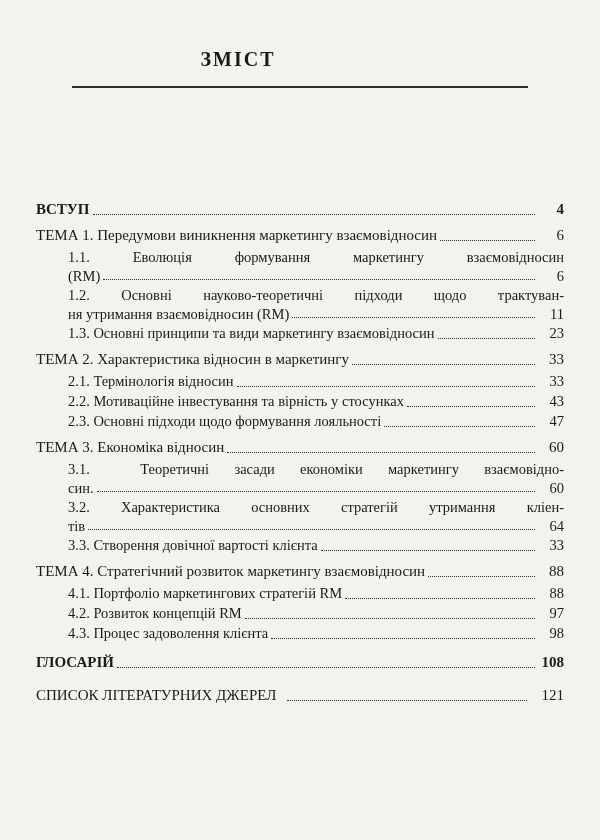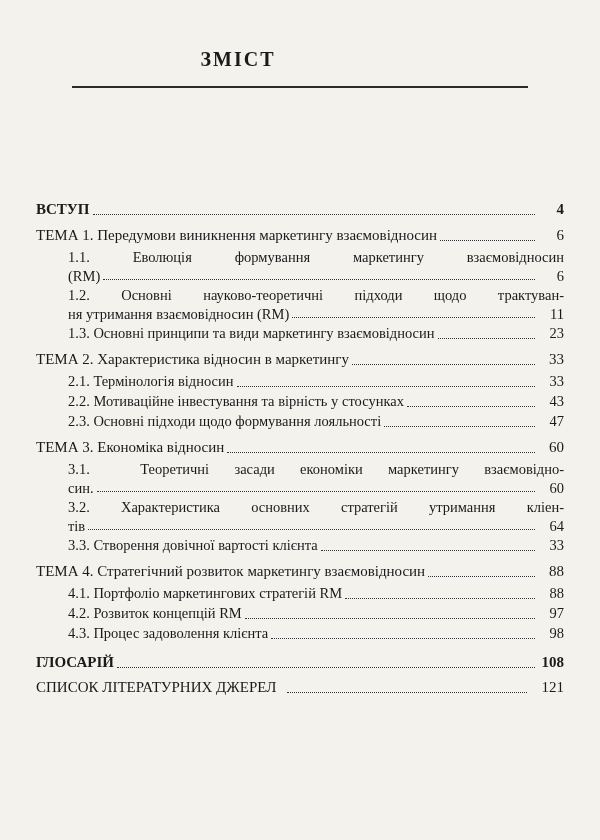--- a/index.html
+++ b/index.html
@@ -100,21 +100,21 @@
   }
   .lvl-back {
     margin-top: 10px;
   }
   .lvl-back .label,
   .lvl-back .page-num {
     font-weight: bold;
     font-size: 15px;
   }
   .lvl-back2 {
-    margin-top: 6px;
+    margin-top: 14px;
     gap: 8px;
   }
   .lvl-back2 .label,
   .lvl-back2 .page-num {
     font-size: 15px;
   }
   
   .wrap-block {
     padding-left: 32px;
     width: calc(100% - 32px);

